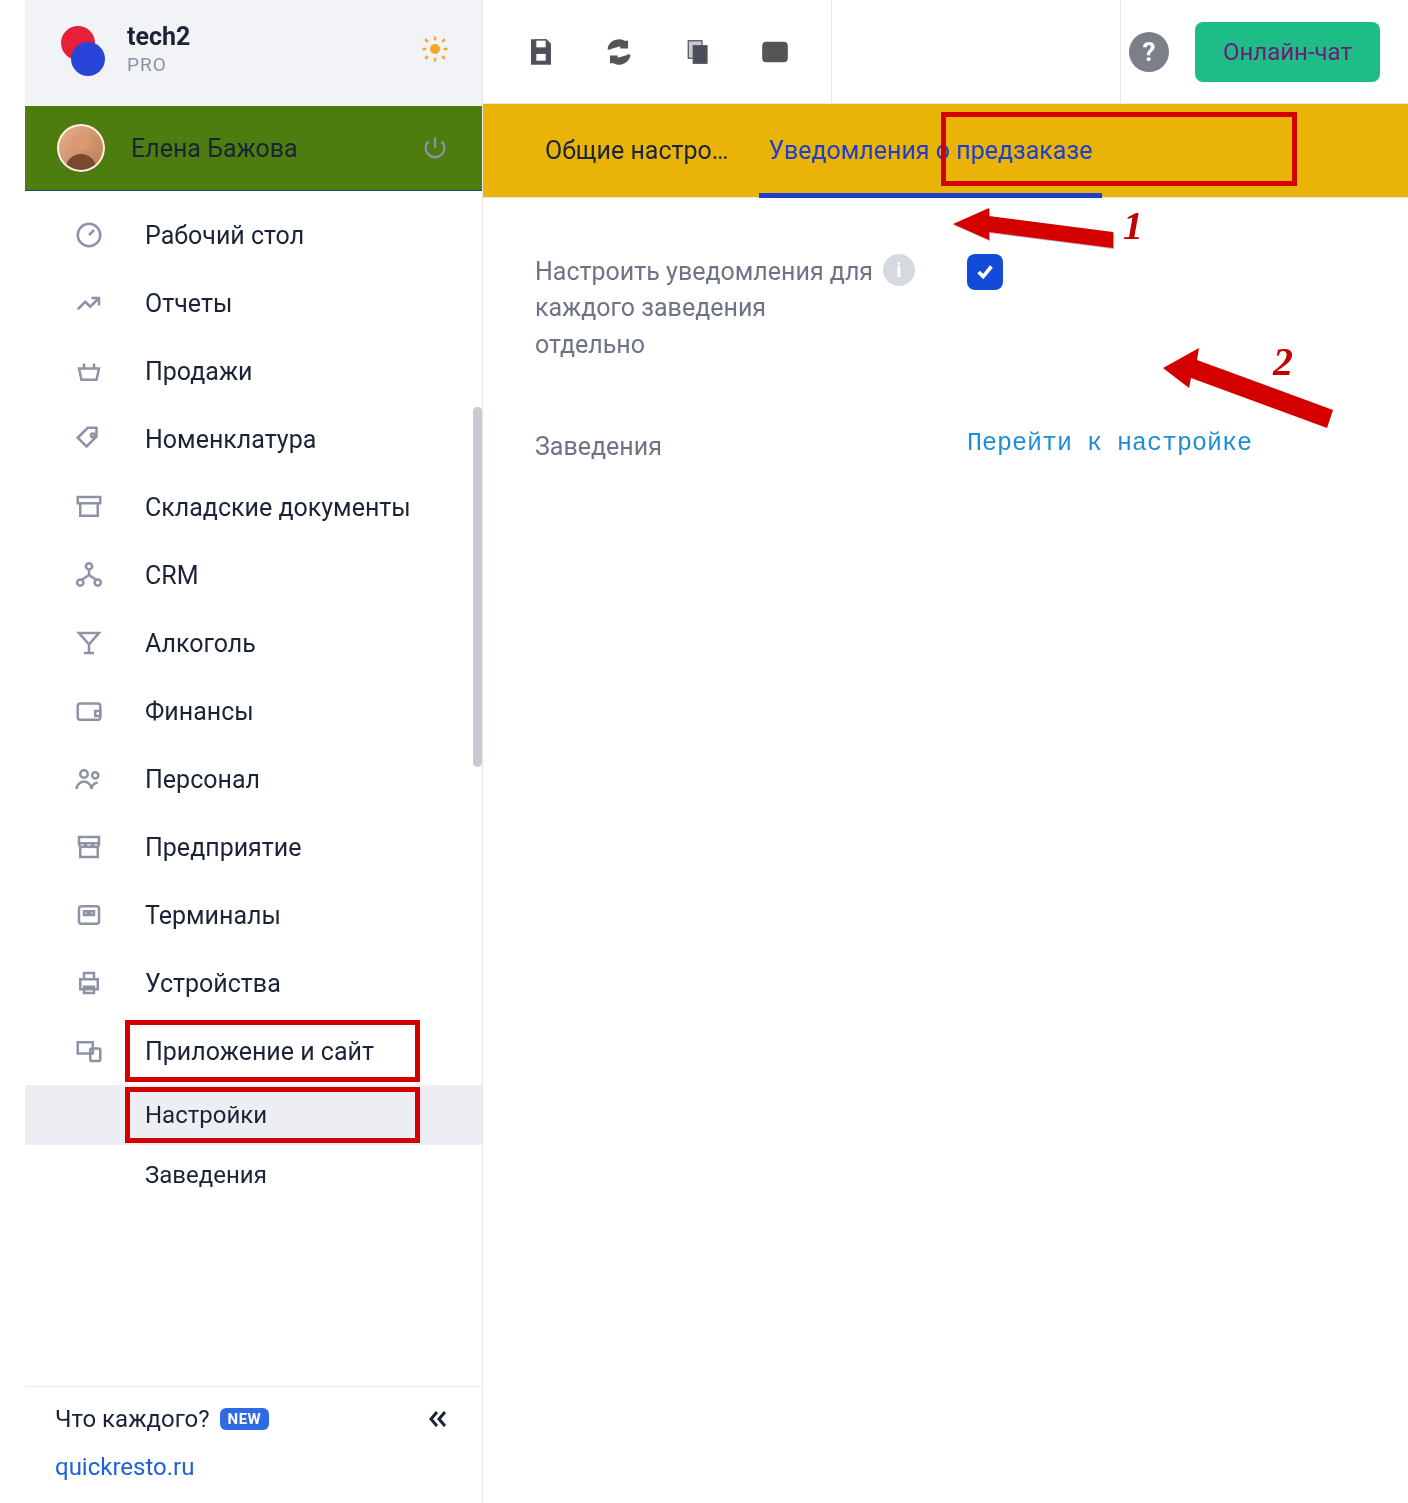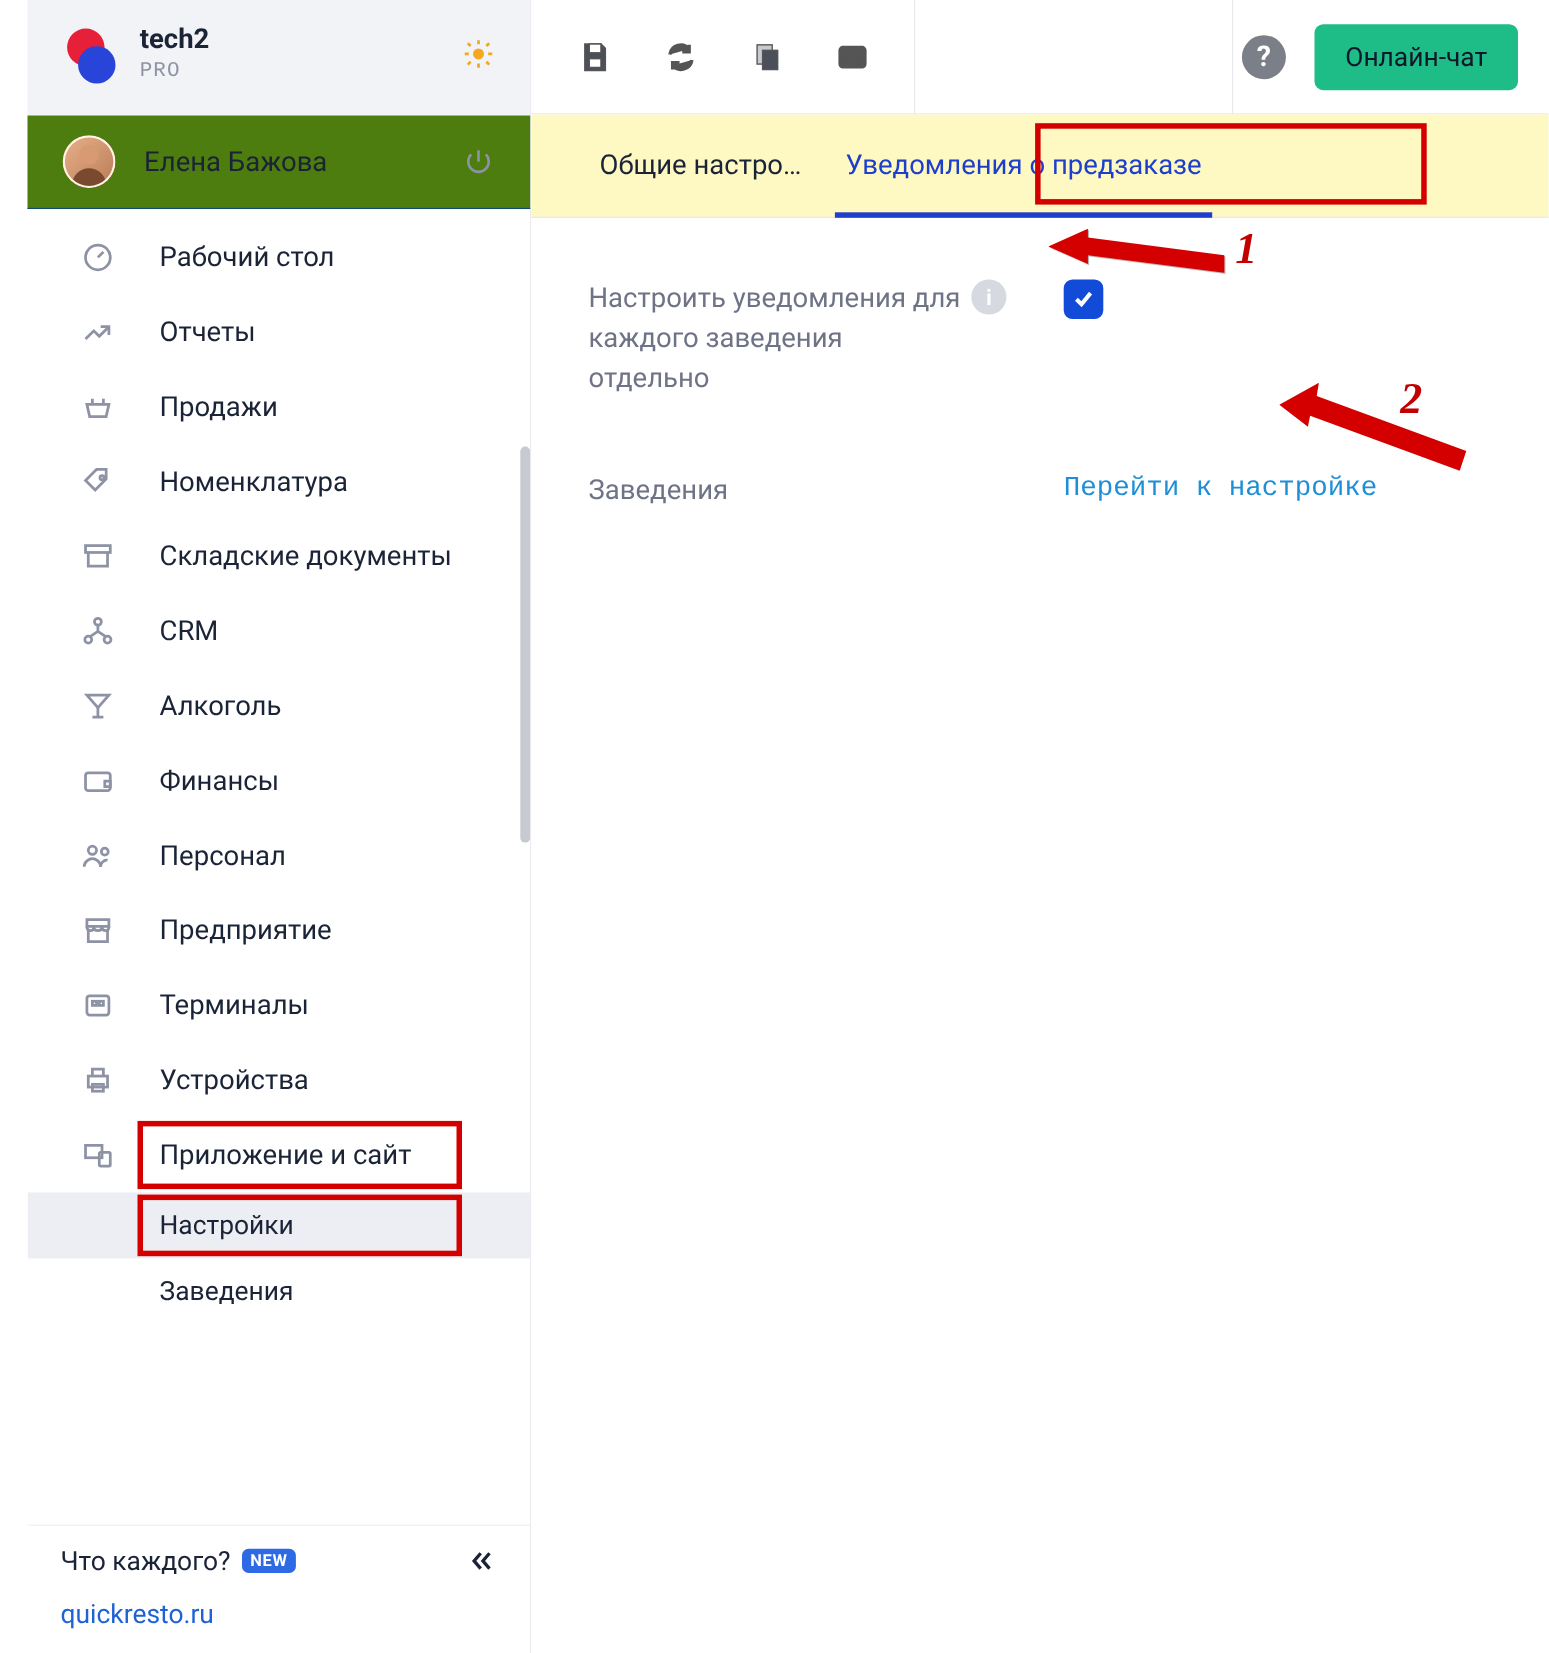--- a/index.html
+++ b/index.html
@@ -5,21 +5,21 @@
   * { box-sizing: border-box; margin: 0; padding: 0; }
   html, body { width: 1408px; height: 1503px; font-family: -apple-system, BlinkMacSystemFont, "Segoe UI", Roboto, Arial, sans-serif; background: #fff; }
   body { display: flex; overflow: hidden; }
   .sidebar { width: 483px; background: #fff; display: flex; flex-direction: column; border-right: 1px solid #e6e8ec; padding-left: 25px; }
   .sb-header { display: flex; align-items: center; padding: 22px 30px 30px 30px; background: #f2f3f7; }
   .logo { width: 50px; height: 50px; position: relative; margin-right: 22px; }
   .logo .c1 { position: absolute; width: 34px; height: 34px; background: #e7203a; border-radius: 50%; top: 2px; left: 6px; }
   .logo .c2 { position: absolute; width: 34px; height: 34px; background: #2844d9; border-radius: 50%; top: 18px; left: 16px; }
   .account { display: flex; flex-direction: column; }
   .account .name { font-size: 25px; font-weight: 700; color: #1b2437; }
-  .account .plan { font-size: 19px; color: #8d93a5; letter-spacing: 1px; margin-top: 2px; font-family: Liberation Mono, monospace; }
+  .account .plan { font-size: 19px; color: #8d93a5; letter-spacing: 1px; margin-top: 2px; }
   .sun-btn { margin-left: auto; width: 34px; height: 34px; display: flex; align-items: center; justify-content: center; }
   .user-row { display: flex; align-items: center; padding: 18px 30px 18px 32px; border-bottom: 1px solid #0c4a6e; background:#4d7c0f;}
   .avatar { width: 48px; height: 48px; border-radius: 50%; background: linear-gradient(135deg,#e8b28a,#b97a55); margin-right: 26px; overflow:hidden; position:relative;}
   .avatar::after{content:"";position:absolute;inset:0;border-radius:50%;box-shadow:inset 0 0 0 2px #fff3e8;}
   .user-name { font-size: 25px; color: #1b2437; }
   .power-btn { margin-left: auto; width: 34px; height: 34px; display:flex; align-items:center; justify-content:center; }
   .nav { flex: 1; overflow-y: auto; position: relative; padding-top: 10px; }
   .nav-item { display: flex; align-items: center; padding: 0 30px 0 46px; height: 68px; font-size: 25px; color: #1b2437; cursor: pointer; position: relative; }
   .nav-item .ico { width: 36px; height: 36px; margin-right: 38px; display:flex; align-items:center; justify-content:center; stroke:#8d93a5; fill:none;}
   .nav-item.sub { padding-left: 120px; font-size: 24px; height: 60px; }
@@ -33,22 +33,22 @@
   .collapse-btn { margin-left: auto; width: 28px; height: 28px; display:flex; align-items:center; justify-content:center; }
   .site-link { font-size: 24px; color: #1e62d6; }
   .main { flex: 1; display: flex; flex-direction: column; background: #fff; }
   .toolbar { height: 104px; display: flex; align-items: center; padding: 0 28px; border-bottom: 1px solid #e6e8ec; }
   .tb-left { display:flex; align-items:center; }
   .tb-btn { width: 60px; height: 60px; display:flex; align-items:center; justify-content:center; margin-right: 18px; }
   .tb-btn svg { stroke:#555; fill:#555; }
   .tb-sep { width:1px; height:104px; background:#e6e8ec; margin: 0 8px; }
   .tb-spacer { flex:1; }
   .help-btn { width: 40px; height: 40px; border-radius: 50%; background:#7b7f88; color:#fff; display:flex; align-items:center; justify-content:center; font-size:26px; font-weight:700; margin-right: 26px; }
-  .chat-btn { background:#1ebc87; color:#0f172a; font-size:24px; padding: 16px 28px; border-radius:8px; }
-  .tabs { height: 94px; display:flex; align-items:flex-end; padding: 0 22px 0 42px; border-bottom: 1px solid #e6e8ec; background:#fef9c3; position:relative; }
+  .chat-btn { background:#1ebc87; color:#701a75; font-size:24px; padding: 16px 28px; border-radius:8px; }
+  .tabs { height: 94px; display:flex; align-items:flex-end; padding: 0 22px 0 42px; border-bottom: 1px solid #e6e8ec; background:#eab308; position:relative; }
   .tab { font-size: 25px; color:#1b2437; padding: 0 20px; height: 100%; display:flex; align-items:center; cursor:pointer; white-space:nowrap; }
   .tab.active { color:#1e3fcc; position:relative; }
   .tab.active::after { content:""; position:absolute; left:10px; right:10px; bottom:-1px; height:5px; background:#1e3fcc; }
   .content { flex:1; padding: 56px 52px; position: relative; }
   .row { display:flex; margin-bottom: 66px; }
   .row-label { width: 380px; font-size: 25px; color:#6e7486; line-height: 1.45; display:flex; }
   .info-ico { width: 32px; height:32px; border-radius:50%; background:#d6d9e0; color:#fff; display:inline-flex; align-items:center; justify-content:center; font-size:20px; font-weight:700; margin-left: 8px; flex:none; align-self:flex-start;}
   .row-ctrl { margin-left: 52px; display:flex; align-items:flex-start;font-family:Liberation Mono, monospace; }
   .chk { width: 36px; height: 36px; border-radius:8px; background:#114bd8; display:flex; align-items:center; justify-content:center; }
   .chk svg { stroke:#fff; stroke-width:4; fill:none; }

